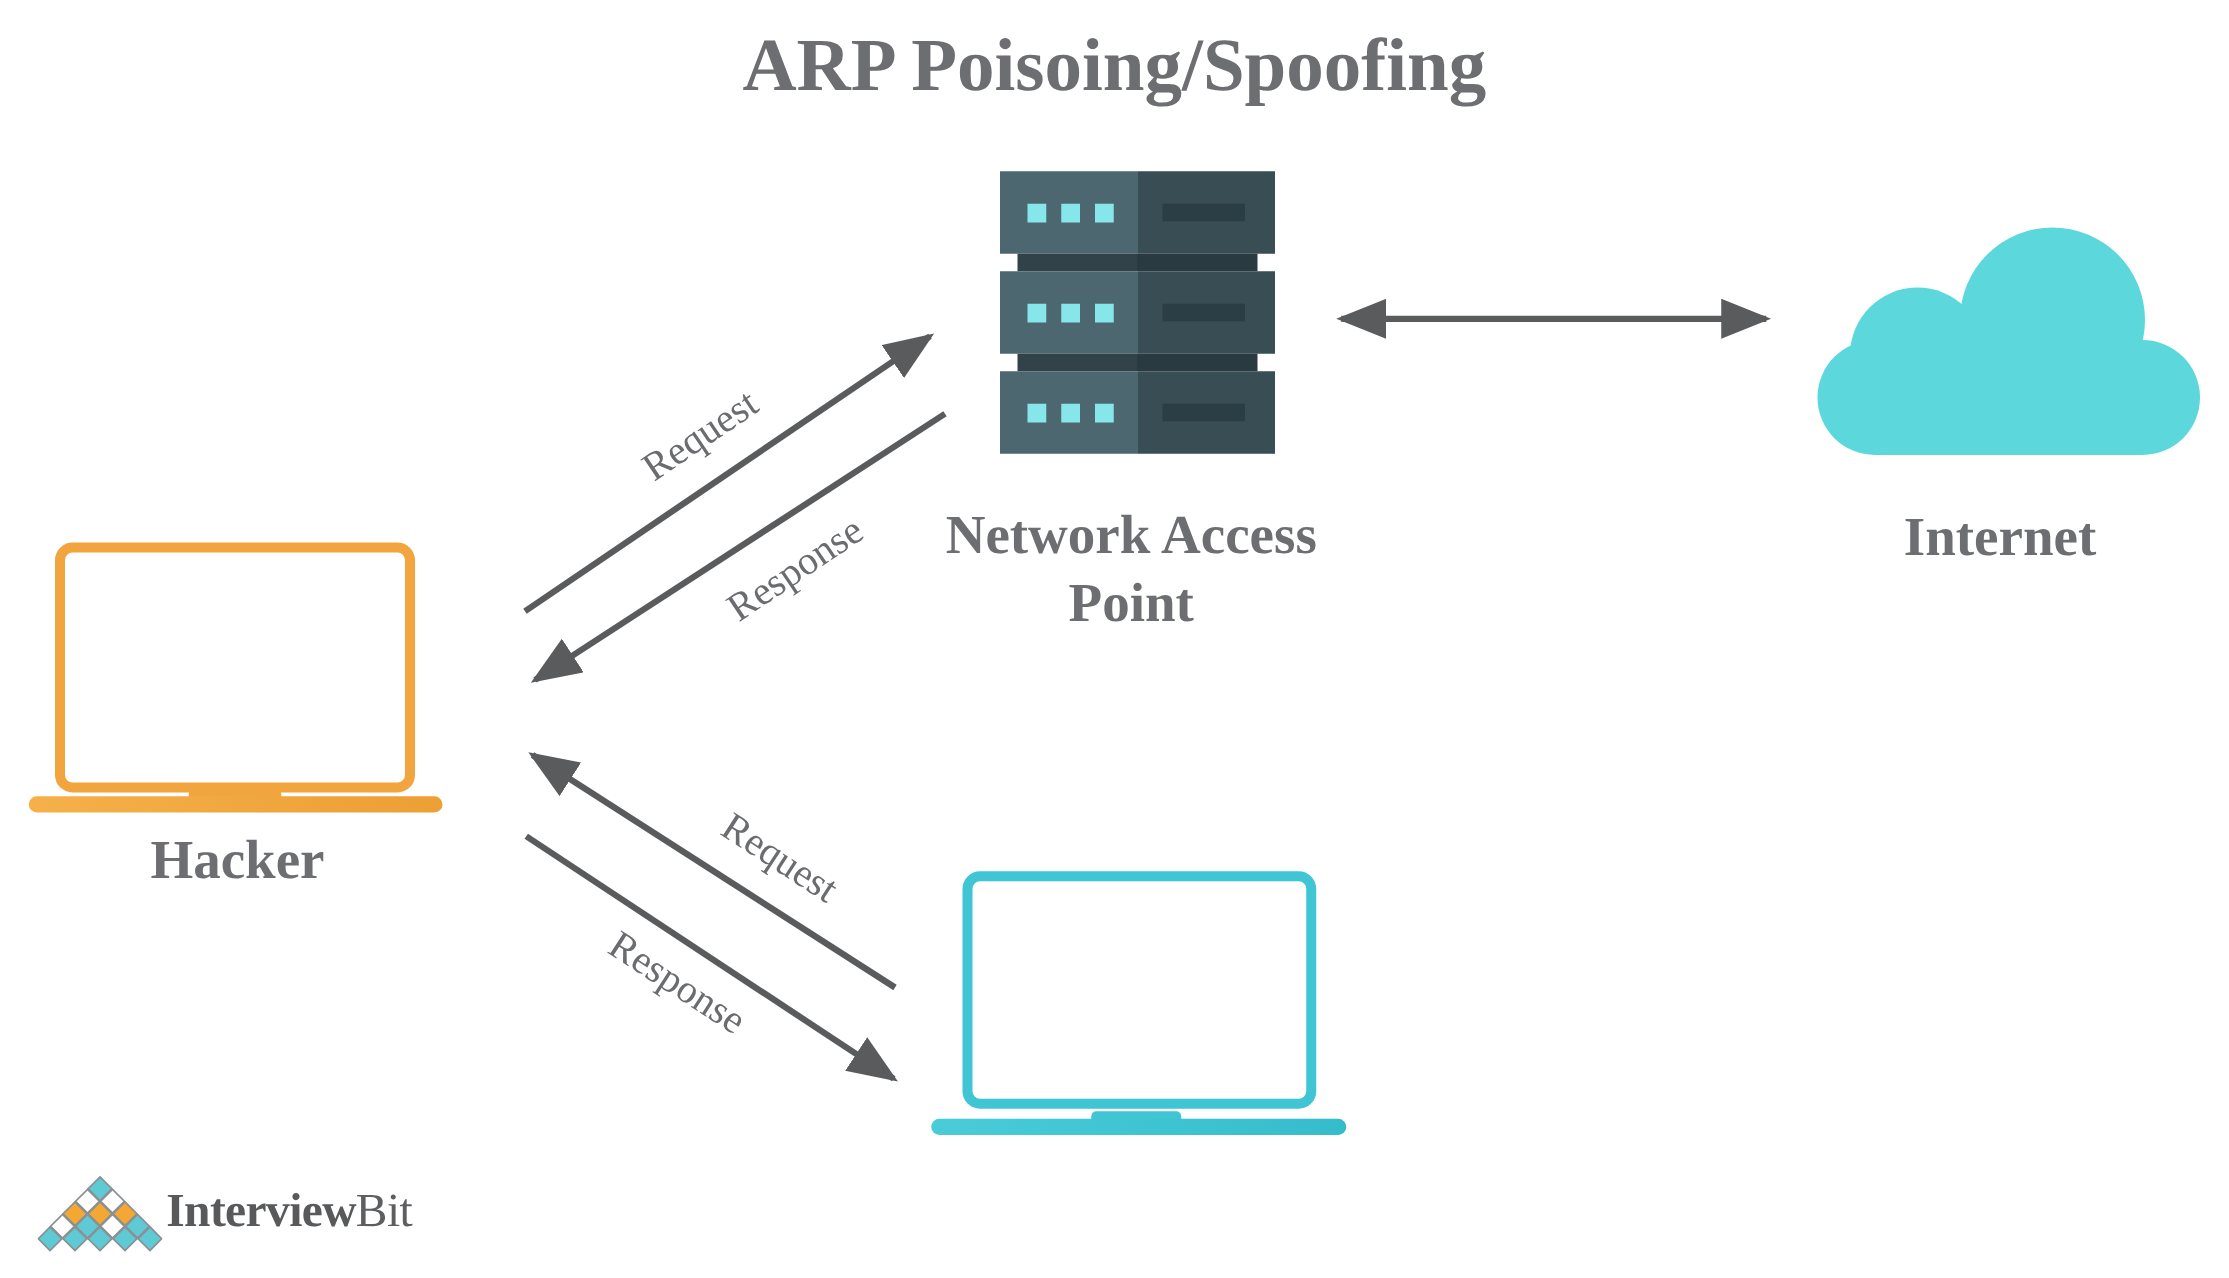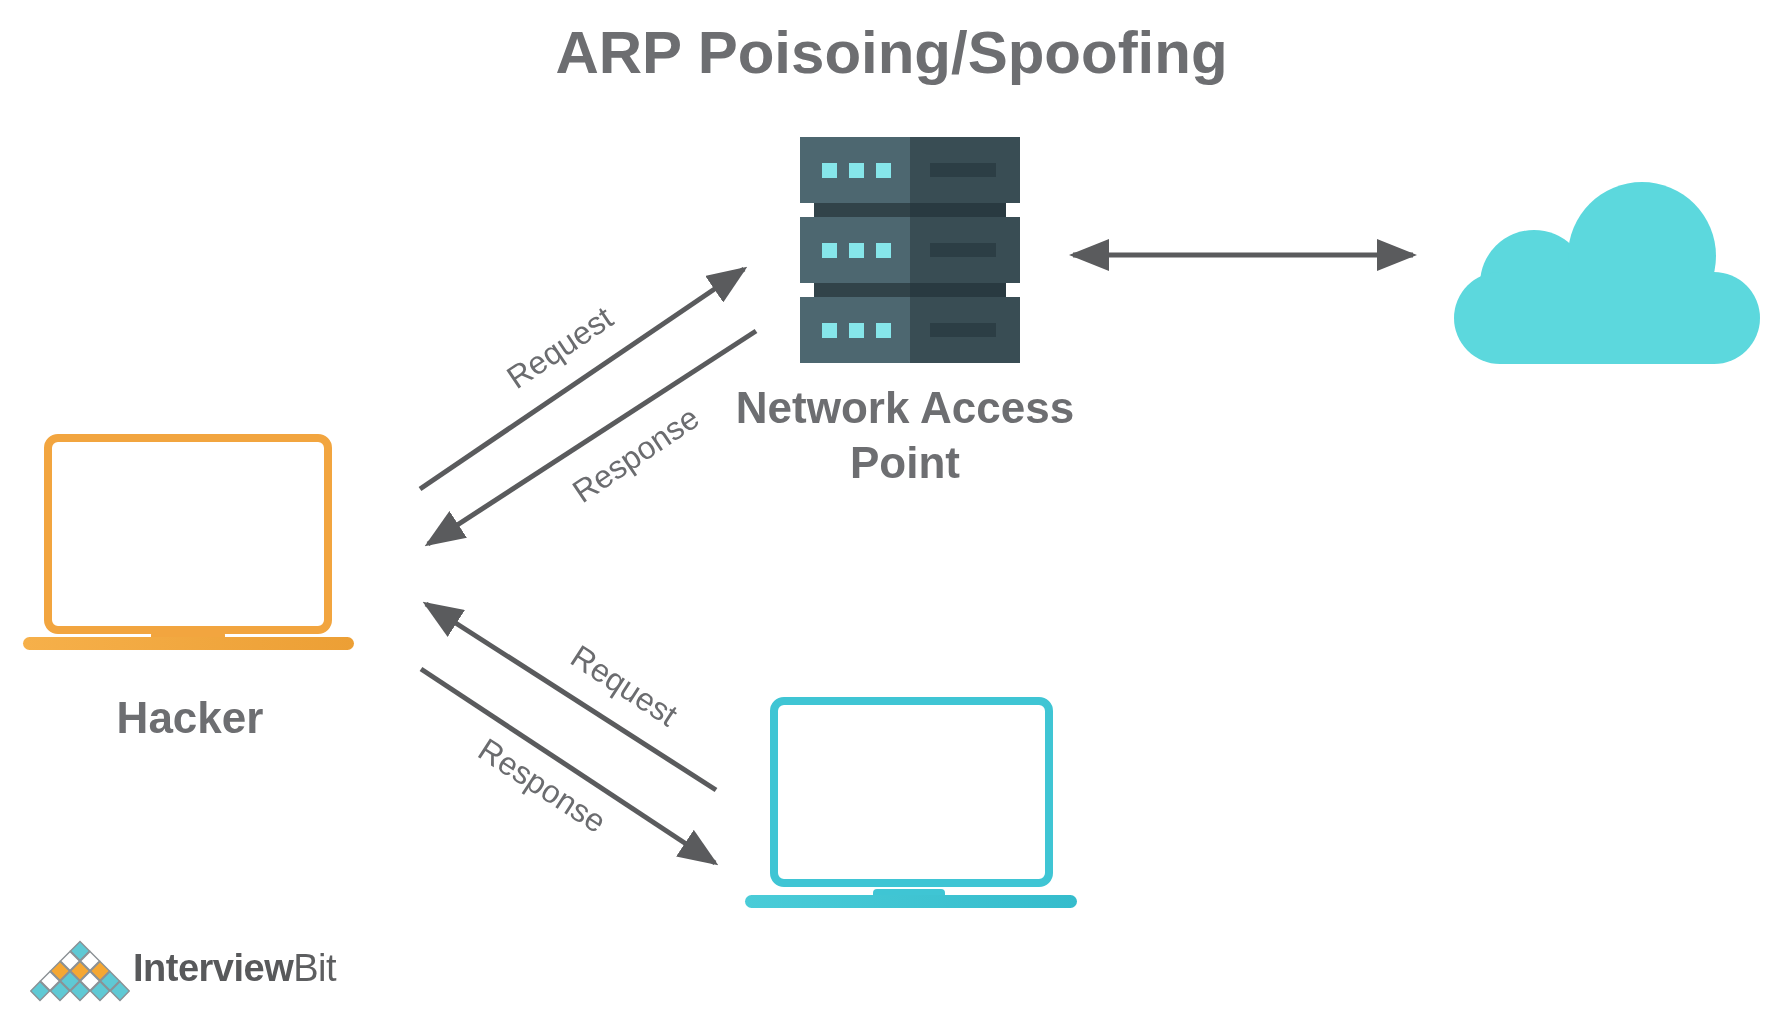--- a/index.html
+++ b/index.html
@@ -3,20 +3,21 @@
 <meta charset="utf-8">
 <style>
   * { margin: 0; padding: 0; box-sizing: border-box; }
   body { background: #ffffff; font-family: "Liberation Sans", "DejaVu Sans", sans-serif; }
   .canvas {
     position: relative;
     width: 1783px;
     height: 1022px;
     background: #ffffff;
     overflow: hidden;
+    font-family: Liberation Serif, serif;
   }
   .abs { position: absolute; }
 
   .title {
     top: 18px; left: 0; width: 100%;
     text-align: center;
     font-size: 60px;
     font-weight: 800;
     letter-spacing: 0px;
     color: #6d6e71;
@@ -62,23 +63,23 @@
     border-radius: 4px 4px 0 0;
   }
   .hacker-screen { left: 44px; top: 434px; width: 288px; height: 200px; border: 8px solid #f2a53f; }
   .hacker-base  { left: 23px; top: 637px; width: 331px; height: 13px; background: linear-gradient(90deg,#f6b04a,#ec9f35); }
   .hacker-hinge { left: 151px; top: 631px; width: 74px; height: 8px; background: #f2a53f; }
 
   .victim-screen { left: 770px; top: 697px; width: 283px; height: 190px; border: 8px solid #3fc5d4; }
   .victim-base  { left: 745px; top: 895px; width: 332px; height: 13px; background: linear-gradient(90deg,#4accd8,#35bccc); }
   .victim-hinge { left: 873px; top: 889px; width: 72px; height: 8px; background: #3fc5d4; }
 
-  .hacker-label   { left: 20px;  top: 690px; width: 340px; }
+  .hacker-label   { left: 20px;  top: 660px; width: 340px; }
   .victim-label   { left: 735px; top: 940px; width: 340px; }
-  .nap-label      { left: 735px; top: 380px; width: 340px; }
+  .nap-label      { left: 735px; top: 400px; width: 340px; }
   .internet-label { left: 1430px; top: 402px; width: 340px; }
 
   
   .edge-label {
     position: absolute;
     color: #6b6c6f;
     font-size: 32px;
     font-weight: 500;
     white-space: nowrap;
   }
@@ -148,20 +149,21 @@
   </div>
   <div class="abs node-label nap-label">Network Access Point</div>
 
   <svg class="abs" style="left:1452px; top:180px;" width="310" height="184" viewBox="0 0 310 184">
     <g fill="#5cd8dd">
       <circle cx="82" cy="104" r="54"></circle>
       <circle cx="190" cy="76" r="74"></circle>
       <rect x="2" y="92" width="306" height="92" rx="46"></rect>
     </g>
   </svg>
+  <div class="abs node-label internet-label">Internet</div>
 
   <div class="laptop-hinge hacker-hinge"></div>
   <div class="laptop-screen hacker-screen"></div>
   <div class="laptop-base hacker-base"></div>
   <div class="abs node-label hacker-label">Hacker</div>
 
   <div class="laptop-hinge victim-hinge"></div>
   <div class="laptop-screen victim-screen"></div>
   <div class="laptop-base victim-base"></div>
 

